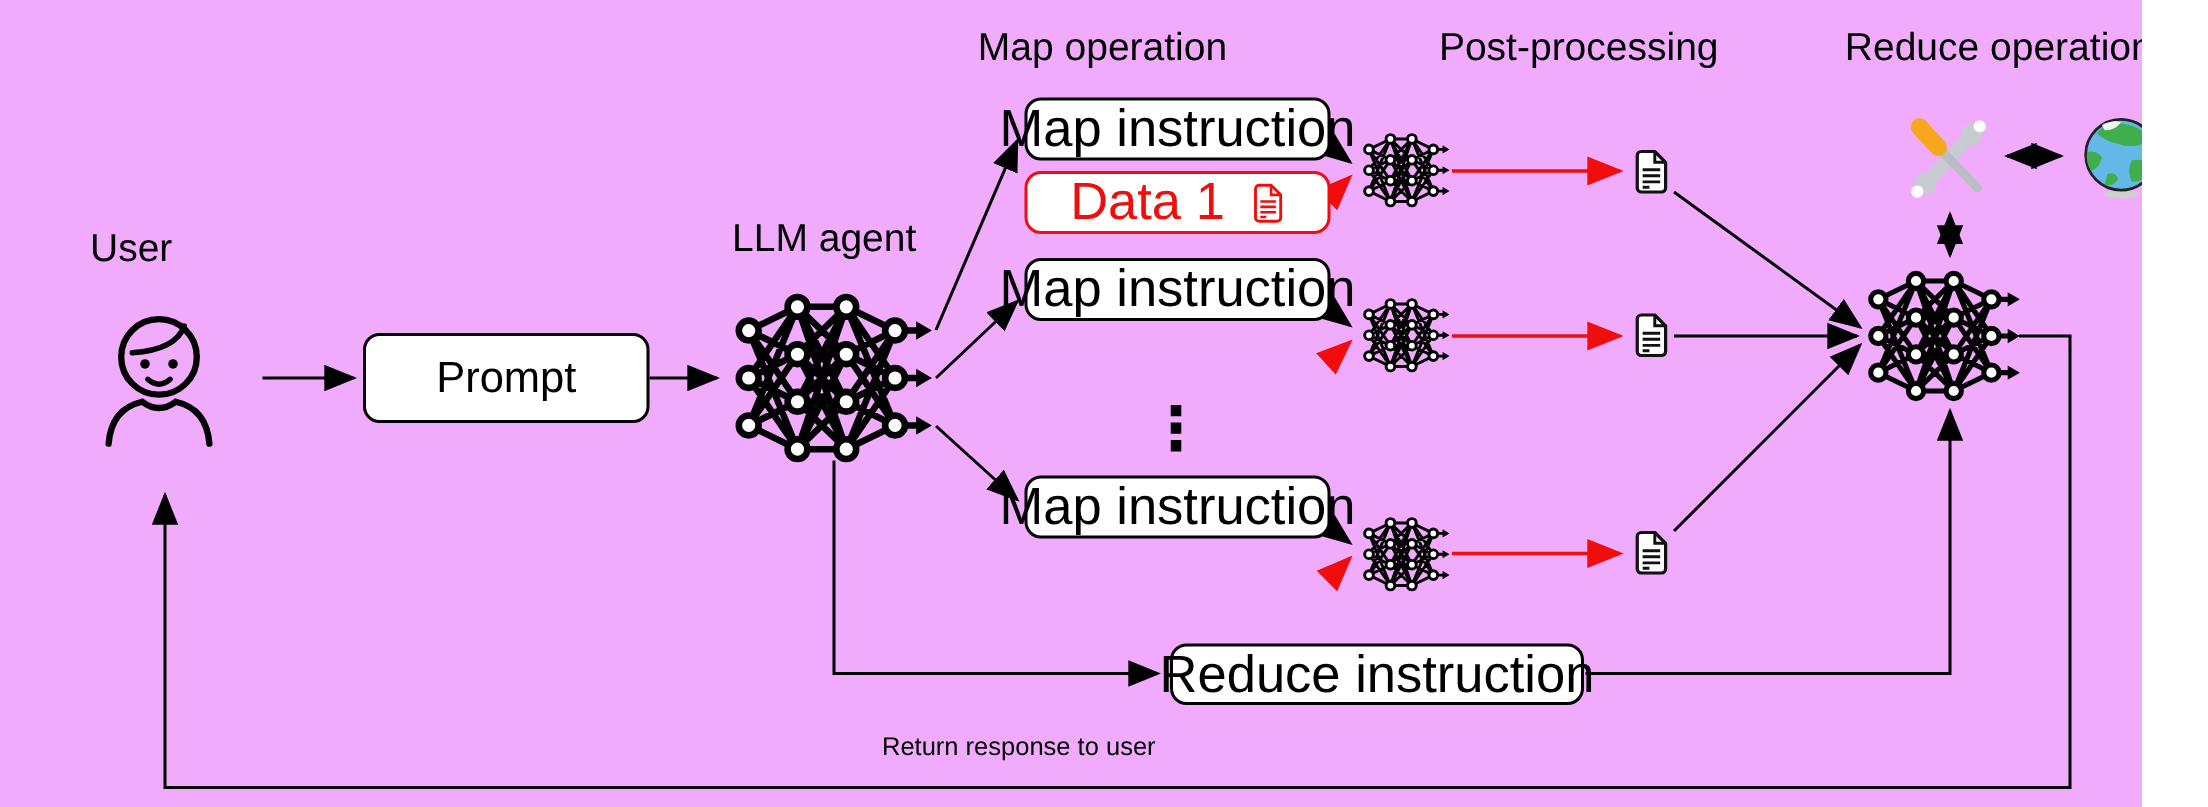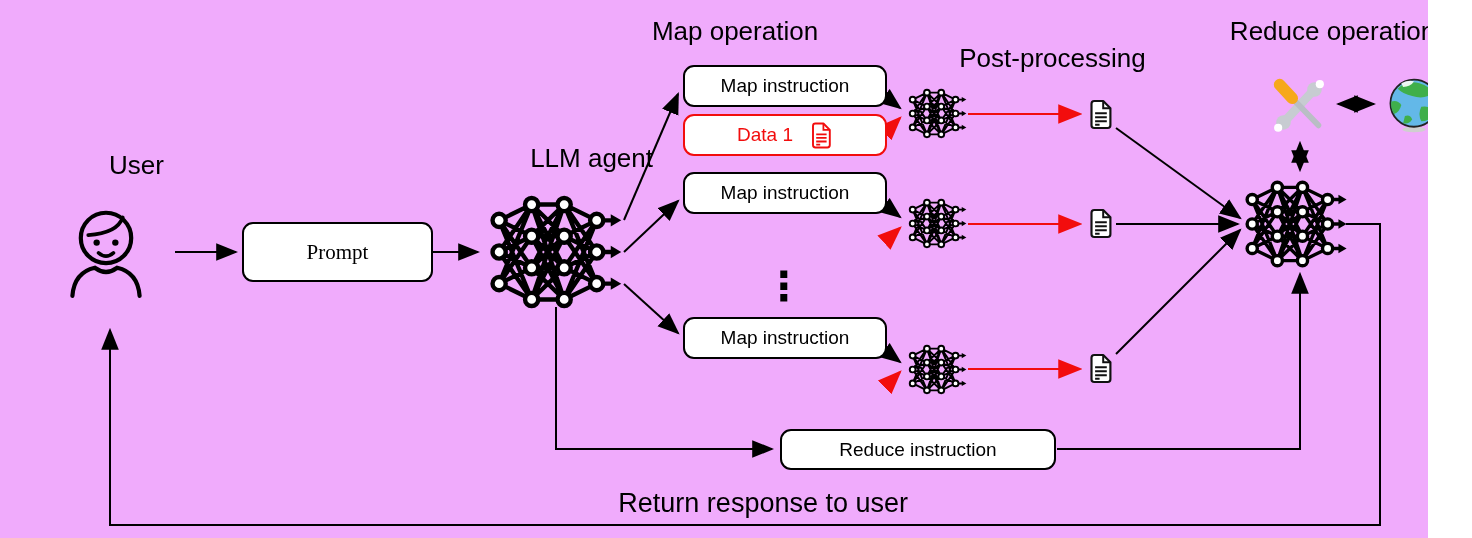--- a/index.html
+++ b/index.html
@@ -2,26 +2,26 @@
 <html><head>
 <meta charset="utf-8">
 <style>
   html,body{margin:0;padding:0;background:#fff;}
   .canvas{
     position:relative;width:1428px;height:538px;background:#f0abfc;
     font-family:"Liberation Sans","DejaVu Sans",sans-serif;color:#000;overflow:hidden;
   }
   .abs{position:absolute;}
   .wires{position:absolute;left:0;top:0;width:1472px;height:538px;}
-  .label{position:absolute;font-size:26px;text-align:right;white-space:nowrap;}
+  .label{position:absolute;font-size:26px;text-align:left;white-space:nowrap;}
   .header{position:absolute;font-size:26px;text-align:center;white-space:nowrap;}
   .box{
     position:absolute;display:flex;align-items:center;justify-content:center;
     border:2.5px solid #000;border-radius:11px;background:#fff;
-    font-size:19px;white-space:nowrap;box-sizing:border-box;gap:16px;
+    font-size:35px;white-space:nowrap;box-sizing:border-box;gap:16px;
   }
   .box.red{border-color:#f20d0d;color:#f20d0d;}
   .doc-black{color:#111;}
   .doc-red{color:#f20d0d;}
   .dots{
     position:absolute;font-size:40px;font-weight:bold;line-height:1;
     text-align:center;color:#000;
   }
 </style>
 </head>
@@ -136,33 +136,33 @@
       <path d="M888 130L900 118" marker-end="url(#ar)"></path>
       <path d="M888 239L900 228" marker-end="url(#ar)"></path>
       <path d="M888 384L900 372" marker-end="url(#ar)"></path>
       <path d="M968 114H1080" marker-end="url(#ar)"></path>
       <path d="M968 224H1080" marker-end="url(#ar)"></path>
       <path d="M968 369H1080" marker-end="url(#ar)"></path>
     </g>
   </svg>
 
   <div class="header" style="left:635px;top:16px;width:200px;">Map operation</div>
-  <div class="header" style="left:952px;top:16px;width:201px;margin-top:27px;">Post-processing</div>
+  <div class="header" style="left:952px;top:16px;width:201px;">Post-processing</div>
   <div class="header" style="left:1222px;top:16px;width:221px;text-align:center;">Reduce operation</div>
 
   <div class="label" style="left:60px;top:150px;width:104px;">User</div>
   <svg class="abs" style="left:64px;top:202px;" width="84" height="98">
       <use href="#person"></use>
     </svg>
 
-  <div class="box" style="left:242px;top:222px;width:191px;height:60px;font-size:21px;font-family:Liberation Serif, serif;">
+  <div class="box" style="left:242px;top:222px;width:191px;height:60px;font-size:29px;">
     <span>Prompt</span>
   </div>
 
-  <div class="label" style="left:478px;top:143px;width:175px;">LLM agent</div>
+  <div class="label" style="left:488px;top:143px;width:175px;">LLM agent</div>
   <svg class="abs" style="left:482px;top:194px;" width="145" height="116">
       <use href="#nn"></use>
     </svg>
 
   <div class="box" style="left:683px;top:65px;width:204px;height:42px;">
     <span>Map instruction</span>
   </div>
   <div class="box red" style="left:683px;top:114px;width:204px;height:42px;text-align:right;">
     <span>Data 1</span>
     <svg width="24" height="29" class="doc-red">
@@ -205,15 +205,15 @@
       <use href="#globe"></use>
     </svg>
   <svg class="abs" style="left:1240px;top:178px;" width="110" height="92">
       <use href="#nn"></use>
     </svg>
 
   <div class="box" style="left:780px;top:429px;width:276px;height:41px;">
     <span>Reduce instruction</span>
   </div>
 
-  <div class="label" style="left:588px;top:488px;width:320px;font-size:27px;">Return response to user</div>
+  <div class="label" style="left:588px;top:488px;width:320px;font-size:17px;">Return response to user</div>
 
 </div>
 
 </body></html>

